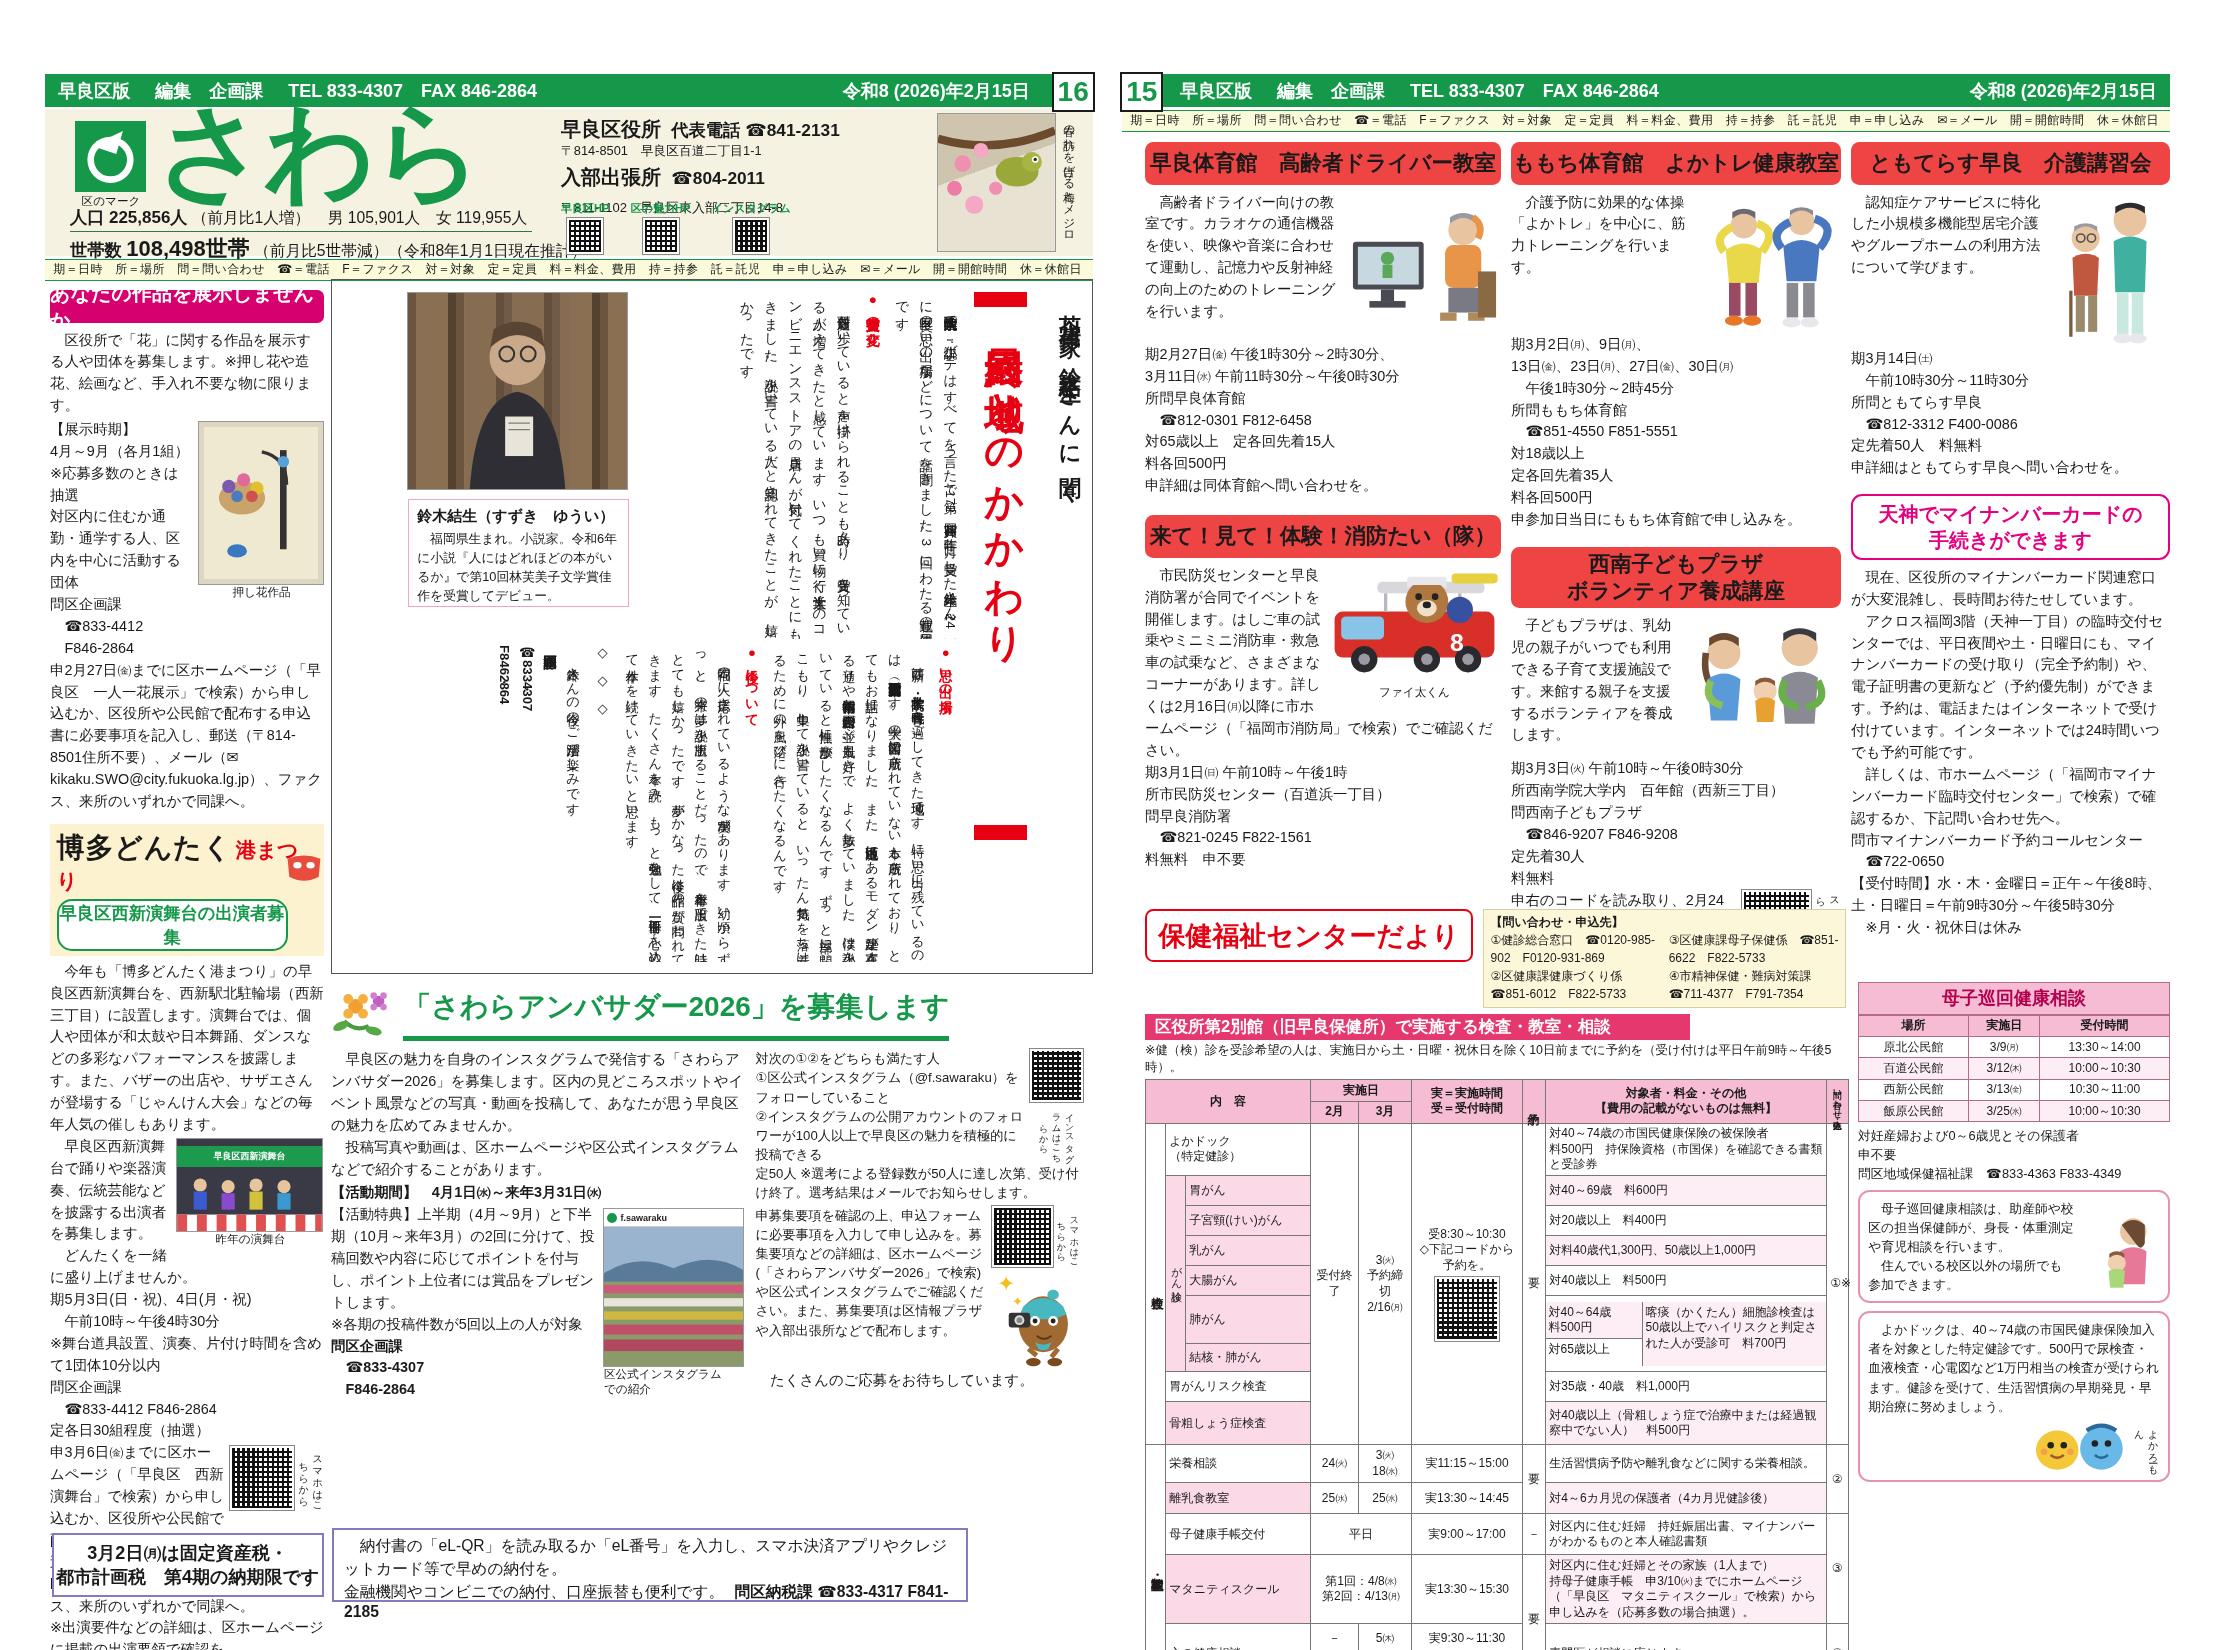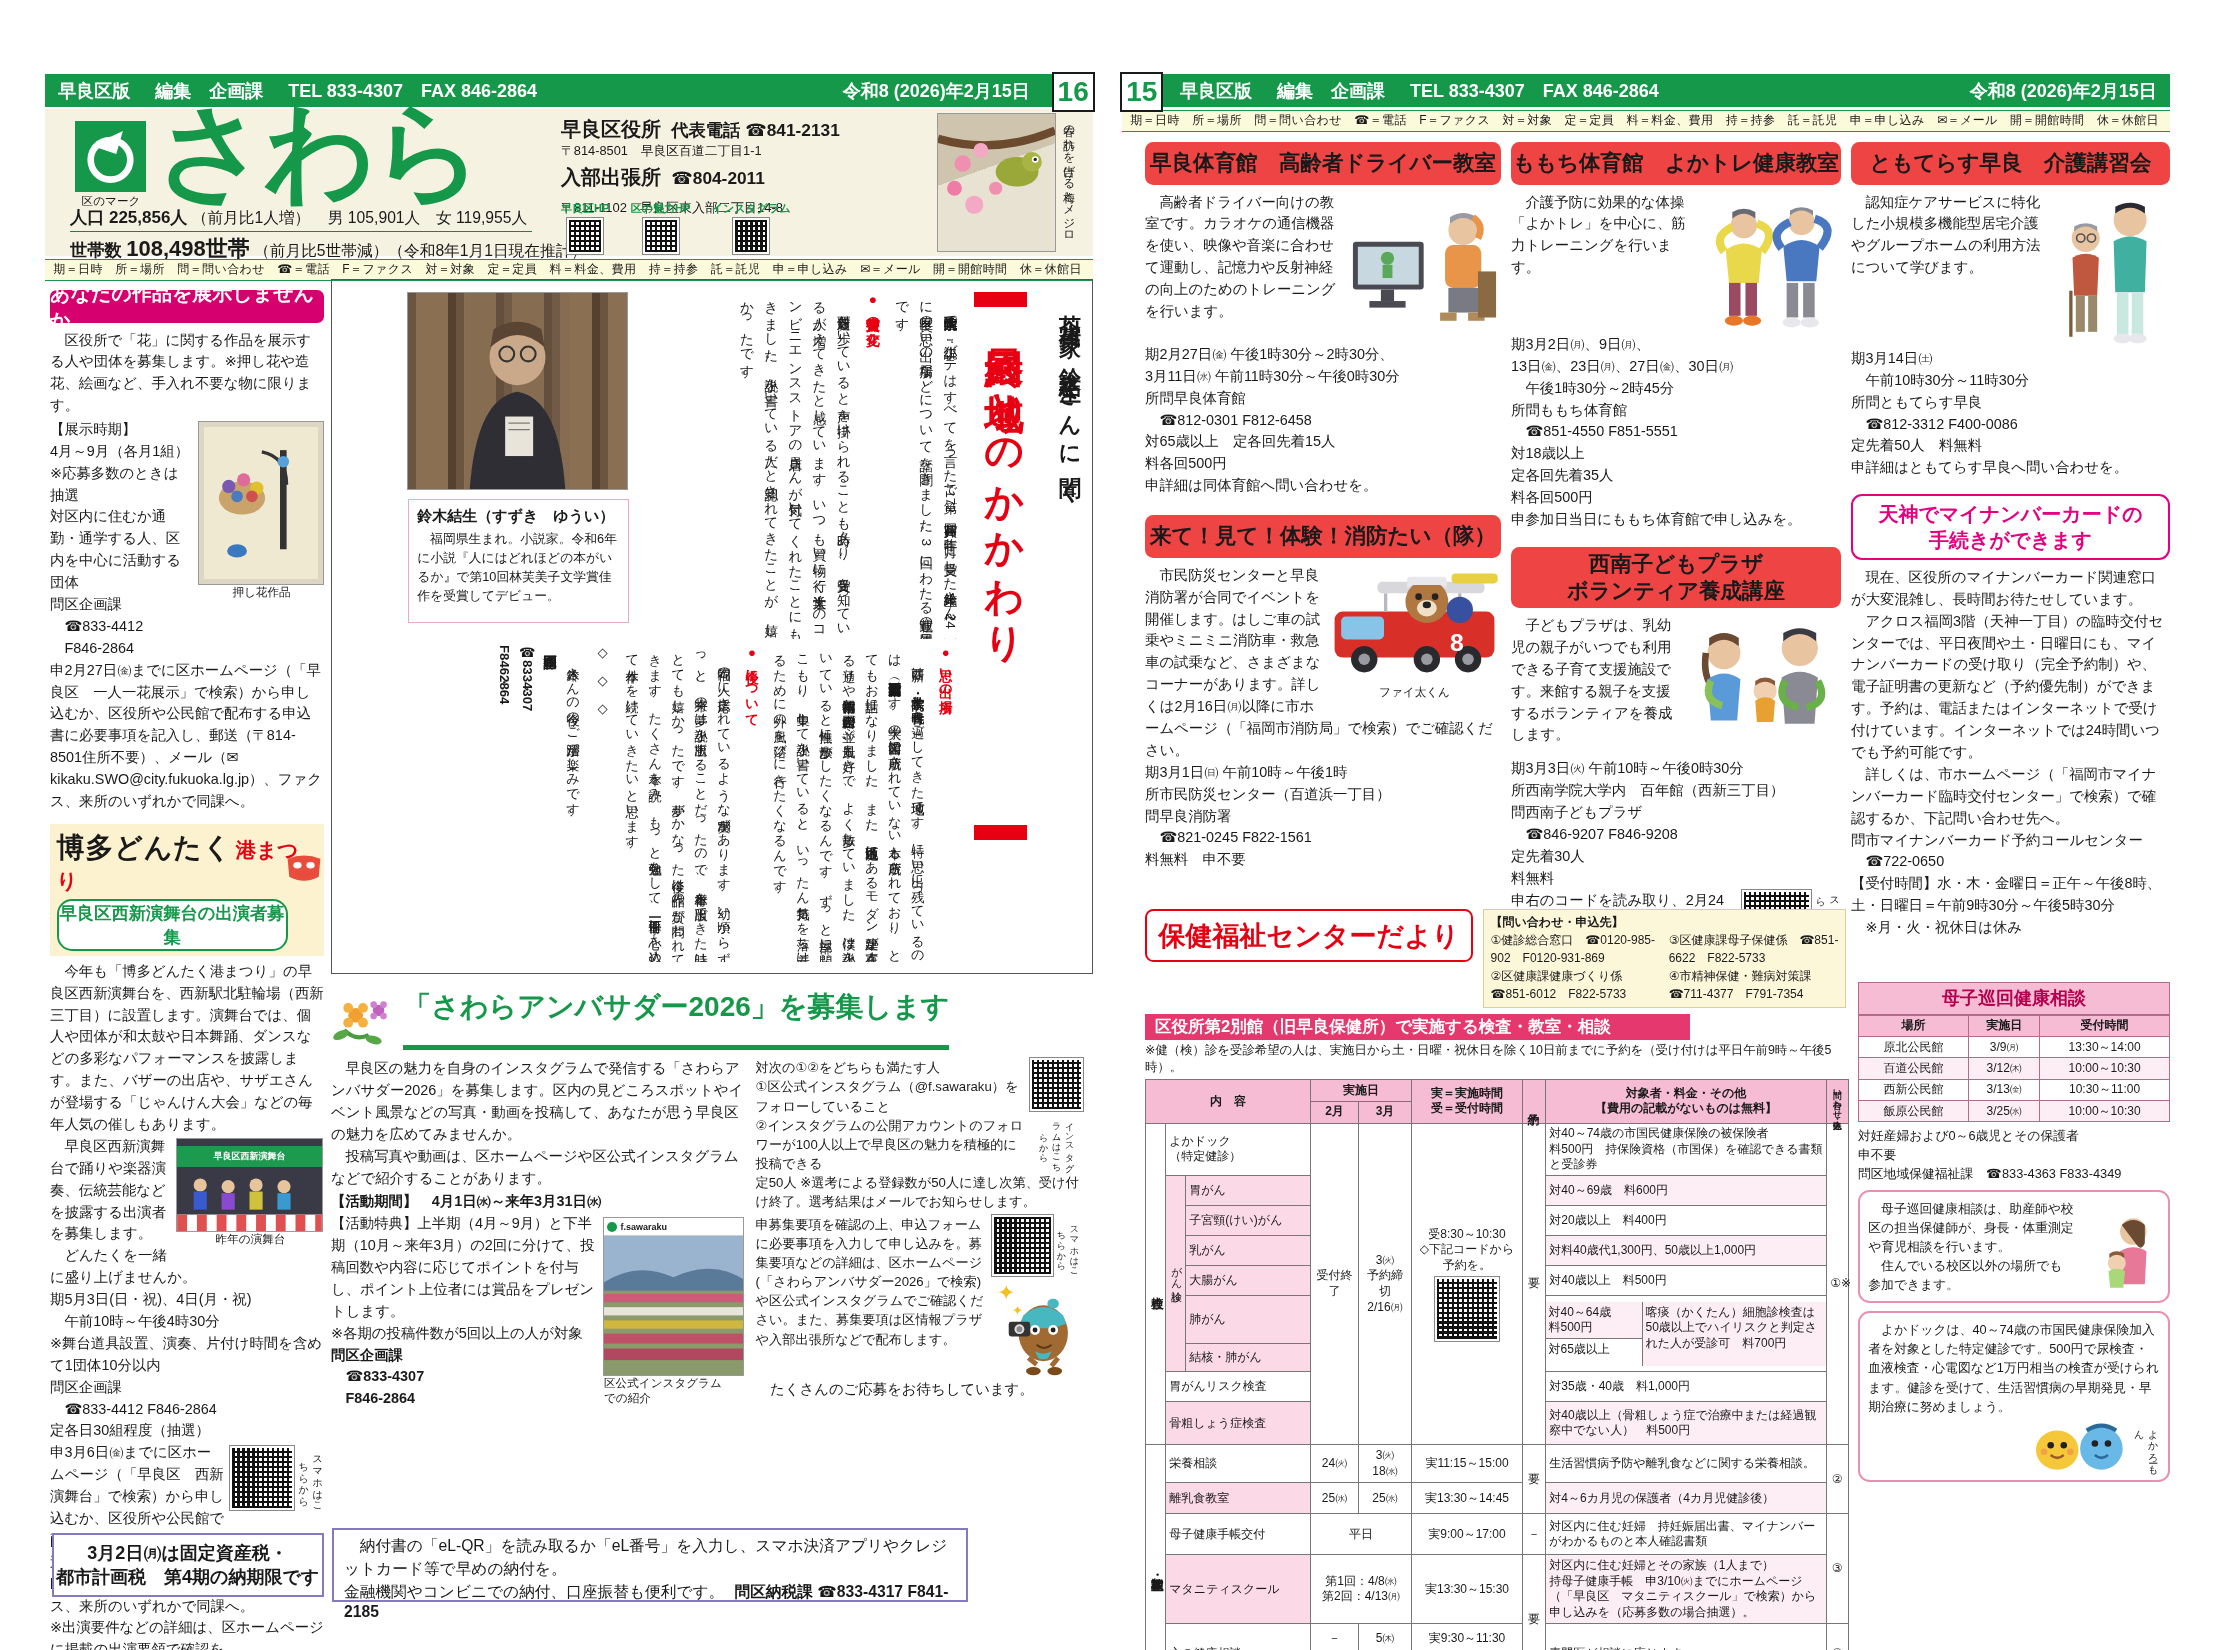--- a/index.html
+++ b/index.html
@@ -223,21 +223,21 @@
           <path d="M75 238 q8 -110 58 -118 q50 8 58 118 Z" fill="#2e2e34"></path>
           <rect x="118" y="150" width="34" height="48" fill="#e8e4da"></rect>
           <g stroke="#444" stroke-width="1">
             <line x1="122" y1="158" x2="148" y2="158"></line>
             <line x1="122" y1="166" x2="148" y2="166"></line>
           </g>
           <circle cx="120" cy="74" r="9" fill="none" stroke="#333" stroke-width="2.5"></circle>
           <circle cx="146" cy="74" r="9" fill="none" stroke="#333" stroke-width="2.5"></circle>
         </svg>
     </div>
-    <div class="abs" style="left:76px;top:219px;width:221px;height:124px;border:1.7px solid #f0a8be;padding:6.6px 8.3px">
+    <div class="abs" style="left:76px;top:219px;width:221px;height:108px;border:1.7px solid #f0a8be;padding:6.6px 8.3px">
       <div style="font-weight:bold;font-size:15px">鈴木結生（すずき　ゆうい）</div>
       <div class="pre" style="font-size:12.8px;line-height:1.5;margin-top:3.3px">　福岡県生まれ。小説家。令和6年に小説『人にはどれほどの本がいるか』で第10回林芙美子文学賞佳作を受賞してデビュー。</div>
     </div>
 
     <div class="abs" style="left:637px;top:11.6px;width:116px;height:578px">
       <div class="vt abs" style="right:0;top:5px;height:545px;font-size:22px;font-weight:bold;letter-spacing:5px">芥川賞作家　鈴木結生さんに聞く</div>
       <div class="abs" style="left:5px;top:0;width:53px;height:15px;background:#e60012"></div>
       <div class="vt abs" style="left:8.3px;top:25px;height:495px;font-size:39px;font-weight:bold;color:#e60012;letter-spacing:1.7px">最終回　地域とのかかわり</div>
       <div class="abs" style="left:5px;top:533px;width:53px;height:15px;background:#e60012"></div>
     </div>
@@ -271,21 +271,21 @@
           <circle cx="39" cy="31" r="6" fill="#f4b040"></circle>
           <circle cx="58" cy="16" r="7" fill="#c060c0"></circle>
           <circle cx="52" cy="9" r="4" fill="#d080d0"></circle>
           <circle cx="64" cy="9" r="4" fill="#d080d0"></circle>
           <circle cx="52" cy="23" r="4" fill="#d080d0"></circle>
           <circle cx="64" cy="23" r="4" fill="#d080d0"></circle>
           <path d="M16 40 q14 14 30 6" stroke="#4a9a40" stroke-width="5" fill="none"></path>
           <ellipse cx="12" cy="46" rx="10" ry="5" fill="#56a846" transform="rotate(-25 12 46)"></ellipse>
           <ellipse cx="52" cy="52" rx="10" ry="5" fill="#56a846" transform="rotate(15 52 52)"></ellipse>
         </svg>
-      <div style="font-size:28px;font-weight:bold;color:#15984a;border-bottom:5.8px solid #15984a;padding-bottom:19px">「さわらアンバサダー2026」を募集します</div>
+      <div style="font-size:28px;font-weight:bold;color:#15984a;border-bottom:5.8px solid #15984a;padding-bottom:10px">「さわらアンバサダー2026」を募集します</div>
     </div>
     <div style="display:flex;margin-top:8.3px;gap:11.6px">
       <div style="width:413px">
         <div class="body-t pre">　早良区の魅力を自身のインスタグラムで発信する「さわらアンバサダー2026」を募集します。区内の見どころスポットやイベント風景などの写真・動画を投稿して、あなたが思う早良区の魅力を広めてみませんか。</div>
         <div class="body-t pre">　投稿写真や動画は、区ホームページや区公式インスタグラムなどで紹介することがあります。</div>
         <div class="body-t pre" style="font-weight:bold;margin-top:1.7px">【活動期間】　4月1日㈬～来年3月31日㈬</div>
         <div style="overflow:hidden">
           <div style="float:right;width:140px;margin:5px 0 0 6.6px">
             <div class="ph" style="width:139px;height:157px;background:#e8f0f8">
               <div style="position:absolute;top:0;left:0;width:100%;height:18px;background:#fff;border-bottom:0.8px solid #ccc;display:flex;align-items:center;gap:3.3px;padding:0 3.3px">

